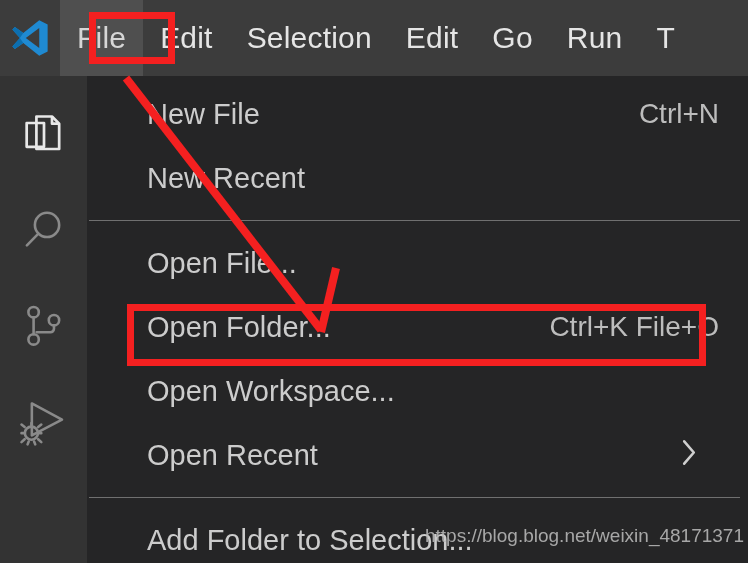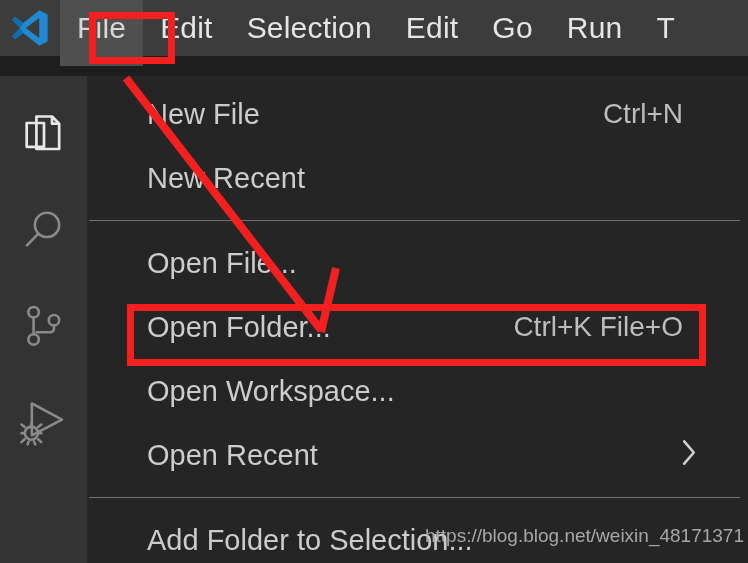--- a/index.html
+++ b/index.html
@@ -23,21 +23,21 @@
     width: 748px;
     height: 563px;
     background: #1e1e1e;
   }
 
   
   .titlebar {
     position: absolute;
     left: 0; top: 0;
     width: 748px;
-    height: 56px;
+    height: 76px;
     background: #3c3c3c;
     display: flex;
     align-items: center;
     box-sizing: border-box;
   }
   .vscode-logo {
     width: 60px;
     height: 76px;
     display: flex;
     align-items: center;
@@ -108,21 +108,21 @@
     font-size: 29px;
     white-space: nowrap;
   }
   .menu-label {
     flex: 1 1 auto;
     color: #cccccc;
   }
   .menu-accel {
     color: #bdbdbd;
     font-size: 28px;
-    padding-right: 65px;
+    padding-right: 29px;
     text-align: right;
   }
   .menu-submenu-arrow {
     position: absolute;
     right: 48px;
     top: 50%;
     transform: translateY(-50%);
     color: #cccccc;
     font-size: 30px;
     line-height: 1;

